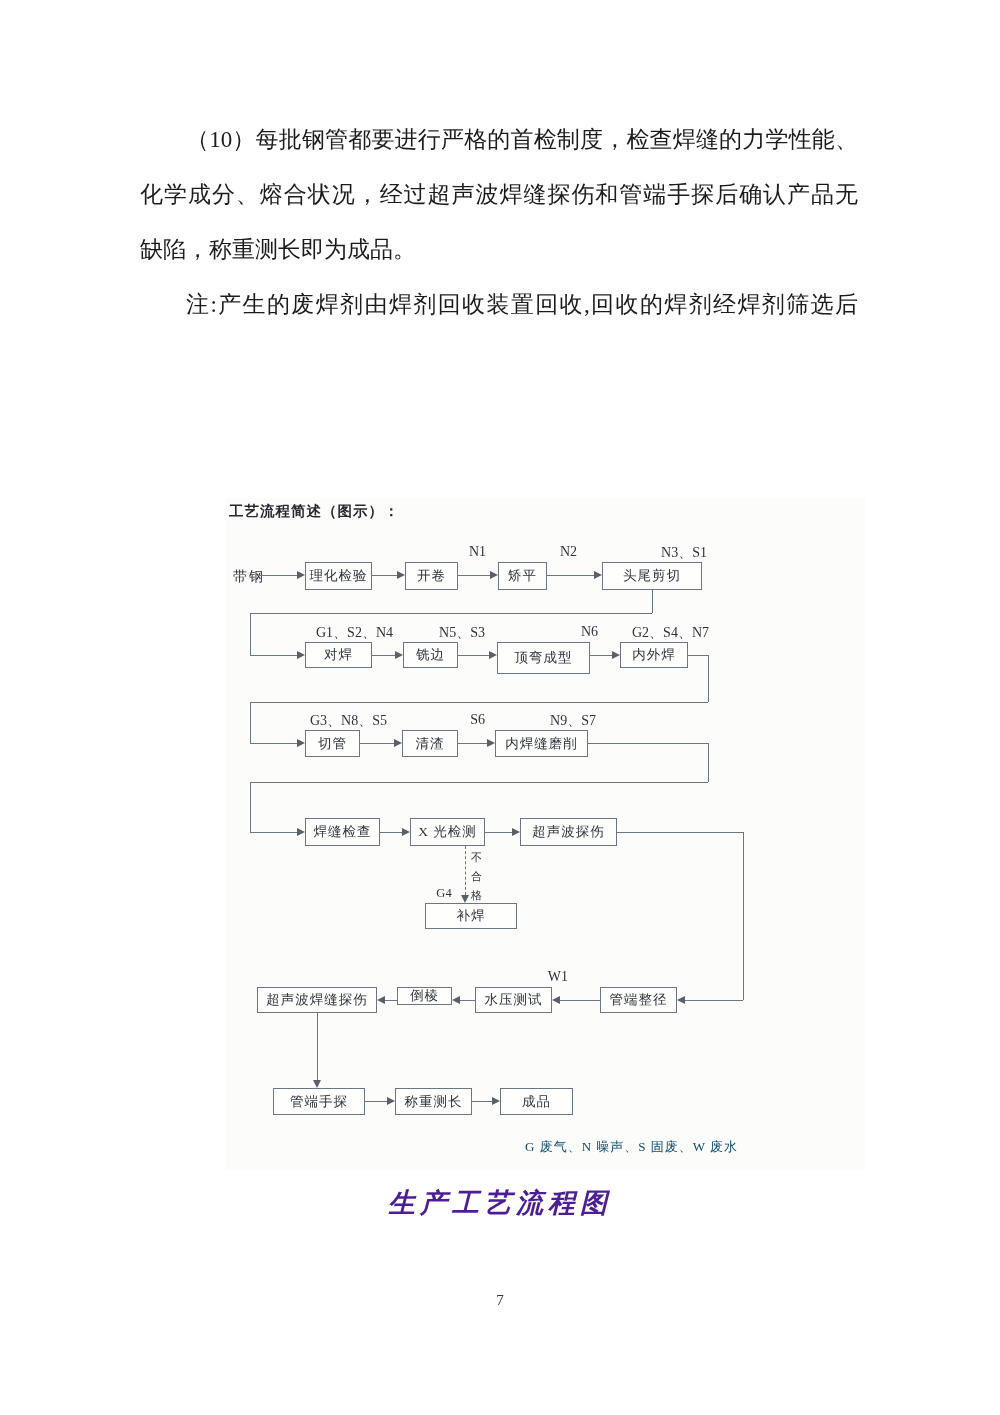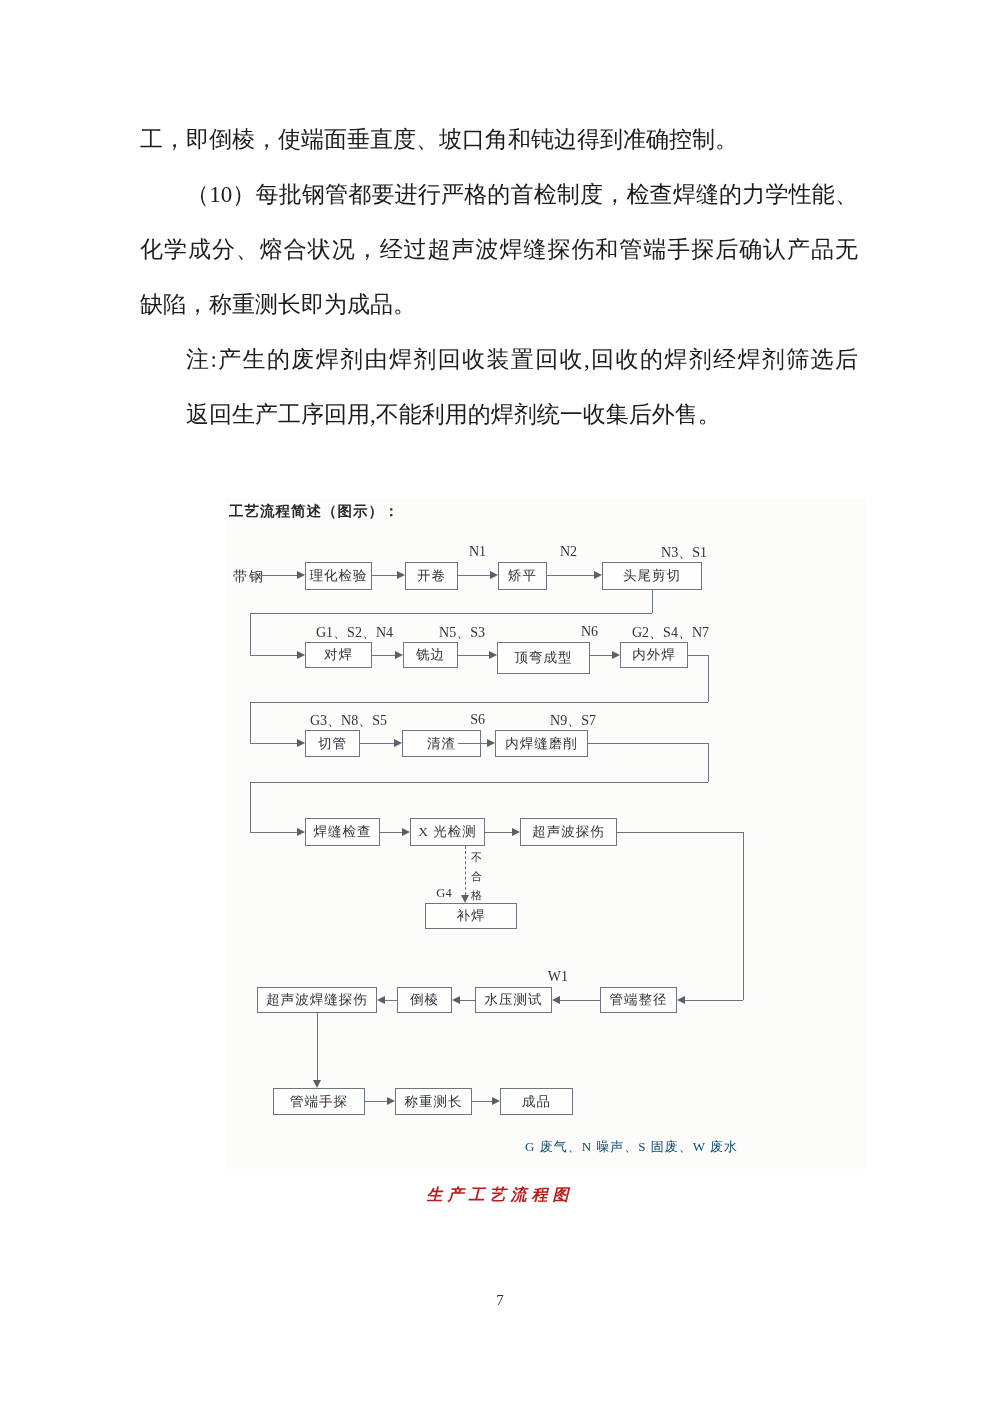--- a/index.html
+++ b/index.html
@@ -24,33 +24,31 @@
   .vl{position:absolute;width:0;border-left:1.5px solid #6d7580;}
   .vl.dash{border-left-style:dashed;}
   .ar{position:absolute;width:0;height:0;border-top:4px solid transparent;border-bottom:4px solid transparent;border-left:8px solid #5a6069;}
   .al{position:absolute;width:0;height:0;border-top:4px solid transparent;border-bottom:4px solid transparent;border-right:8px solid #5a6069;}
   .ad{position:absolute;width:0;height:0;border-left:4px solid transparent;border-right:4px solid transparent;border-top:8px solid #5a6069;}
   .reject{position:absolute;left:246px;top:350px;width:16px;font-size:11px;line-height:19px;color:#2e333a;word-break:break-all;}
   .g4{position:absolute;left:203px;top:388px;width:32px;text-align:center;font-size:12.5px;color:#2e333a;}
   .legend{position:absolute;left:300px;top:640px;font-size:13px;color:#0c4a6e;letter-spacing:1px;}
   
   .caption{position:absolute;left:0;top:1185px;width:1000px;text-align:center;
-           font-size:16px;font-style:italic;font-weight:600;letter-spacing:5px;color:#b91c1c;}
+           font-size:27px;font-style:italic;font-weight:600;letter-spacing:5px;color:#4c1d95;}
   .pagenum{position:absolute;left:0;top:1292px;width:1000px;text-align:center;font-size:15px;color:#333;}
 </style>
 </head>
 <body>
 
 <div class="bodytext">
-  <div class="tline">工，即倒棱，使端面垂直度、坡口角和钝边得到准确控制。</div>
   <div class="tline just ind">（10）每批钢管都要进行严格的首检制度，检查焊缝的力学性能、</div>
   <div class="tline just">化学成分、熔合状况，经过超声波焊缝探伤和管端手探后确认产品无</div>
   <div class="tline">缺陷，称重测长即为成品。</div>
   <div class="tline just ind">注:产生的废焊剂由焊剂回收装置回收,回收的焊剂经焊剂筛选后</div>
-  <div class="tline ind">返回生产工序回用,不能利用的焊剂统一收集后外售。</div>
 </div>
 
 <div class="flow">
   <div class="flow-title">工艺流程简述（图示）：</div>
   <div class="src">带钢</div>
 
   <div class="ann" style="left:151px;top:46px">N1</div>
   <div class="ann" style="left:242px;top:46px">N2</div>
   <div class="ann" style="left:372px;top:46px">N3、S1</div>
   <div class="ann" style="left:58px;top:126px">G1、S2、N4</div>
@@ -65,28 +63,28 @@
 
   <div class="box" style="left:80px;top:64px;width:67px;height:28px">理化检验</div>
   <div class="box" style="left:180px;top:64px;width:53px;height:28px">开卷</div>
   <div class="box" style="left:273px;top:64px;width:49px;height:28px">矫平</div>
   <div class="box" style="left:377px;top:64px;width:100px;height:28px">头尾剪切</div>
   <div class="box" style="left:80px;top:144px;width:67px;height:26px">对焊</div>
   <div class="box" style="left:178px;top:144px;width:55px;height:26px">铣边</div>
   <div class="box" style="left:272px;top:144px;width:93px;height:32px">顶弯成型</div>
   <div class="box" style="left:395px;top:144px;width:68px;height:26px">内外焊</div>
   <div class="box" style="left:80px;top:232px;width:55px;height:27px">切管</div>
-  <div class="box" style="left:177px;top:232px;width:79px;height:27px">清渣</div>
+  <div class="box" style="left:177px;top:232px;width:56px;height:27px">清渣</div>
   <div class="box" style="left:270px;top:232px;width:93px;height:27px">内焊缝磨削</div>
   <div class="box" style="left:80px;top:320px;width:75px;height:28px">焊缝检查</div>
   <div class="box" style="left:185px;top:320px;width:75px;height:28px">X 光检测</div>
   <div class="box" style="left:295px;top:320px;width:97px;height:28px">超声波探伤</div>
   <div class="box" style="left:200px;top:405px;width:92px;height:26px">补焊</div>
   <div class="box" style="left:32px;top:489px;width:120px;height:26px">超声波焊缝探伤</div>
-  <div class="box" style="left:172px;top:489px;width:55px;height:26px">倒棱</div>
+  <div class="box" style="left:172px;top:489px;width:55px;height:18px">倒棱</div>
   <div class="box" style="left:250px;top:489px;width:77px;height:26px">水压测试</div>
   <div class="box" style="left:375px;top:489px;width:77px;height:26px">管端整径</div>
   <div class="box" style="left:48px;top:590px;width:92px;height:27px">管端手探</div>
   <div class="box" style="left:170px;top:590px;width:77px;height:27px">称重测长</div>
   <div class="box" style="left:275px;top:590px;width:73px;height:27px">成品</div>
 
   <div class="hl" style="left:32px;top:77px;width:41px"></div>
   <div class="ar" style="left:72px;top:73px"></div>
   <div class="hl" style="left:147px;top:77px;width:26px"></div>
   <div class="ar" style="left:172px;top:73px"></div>

